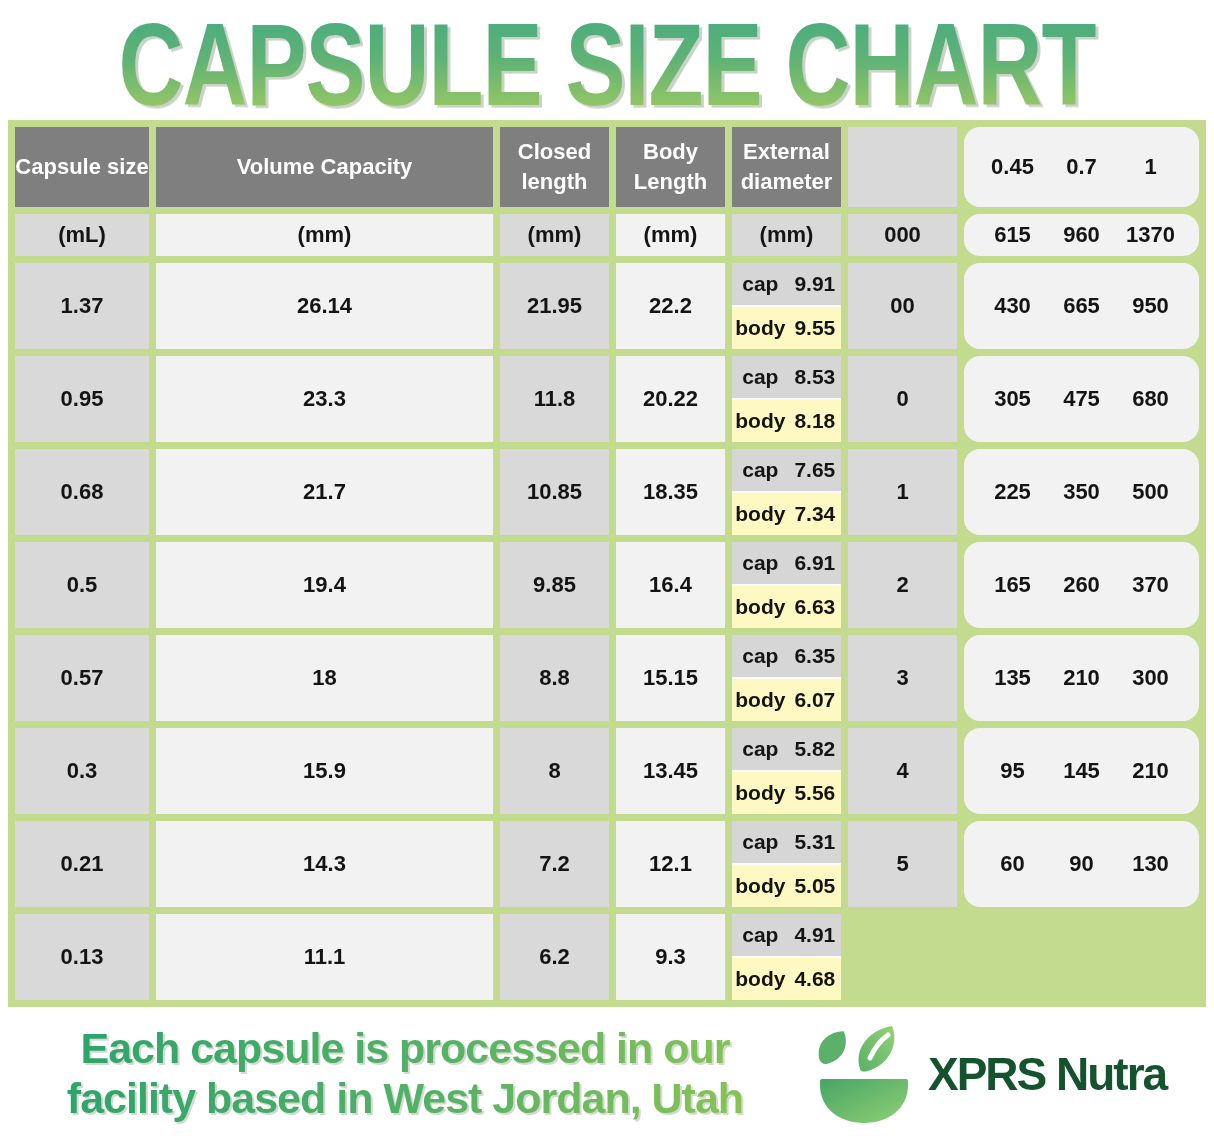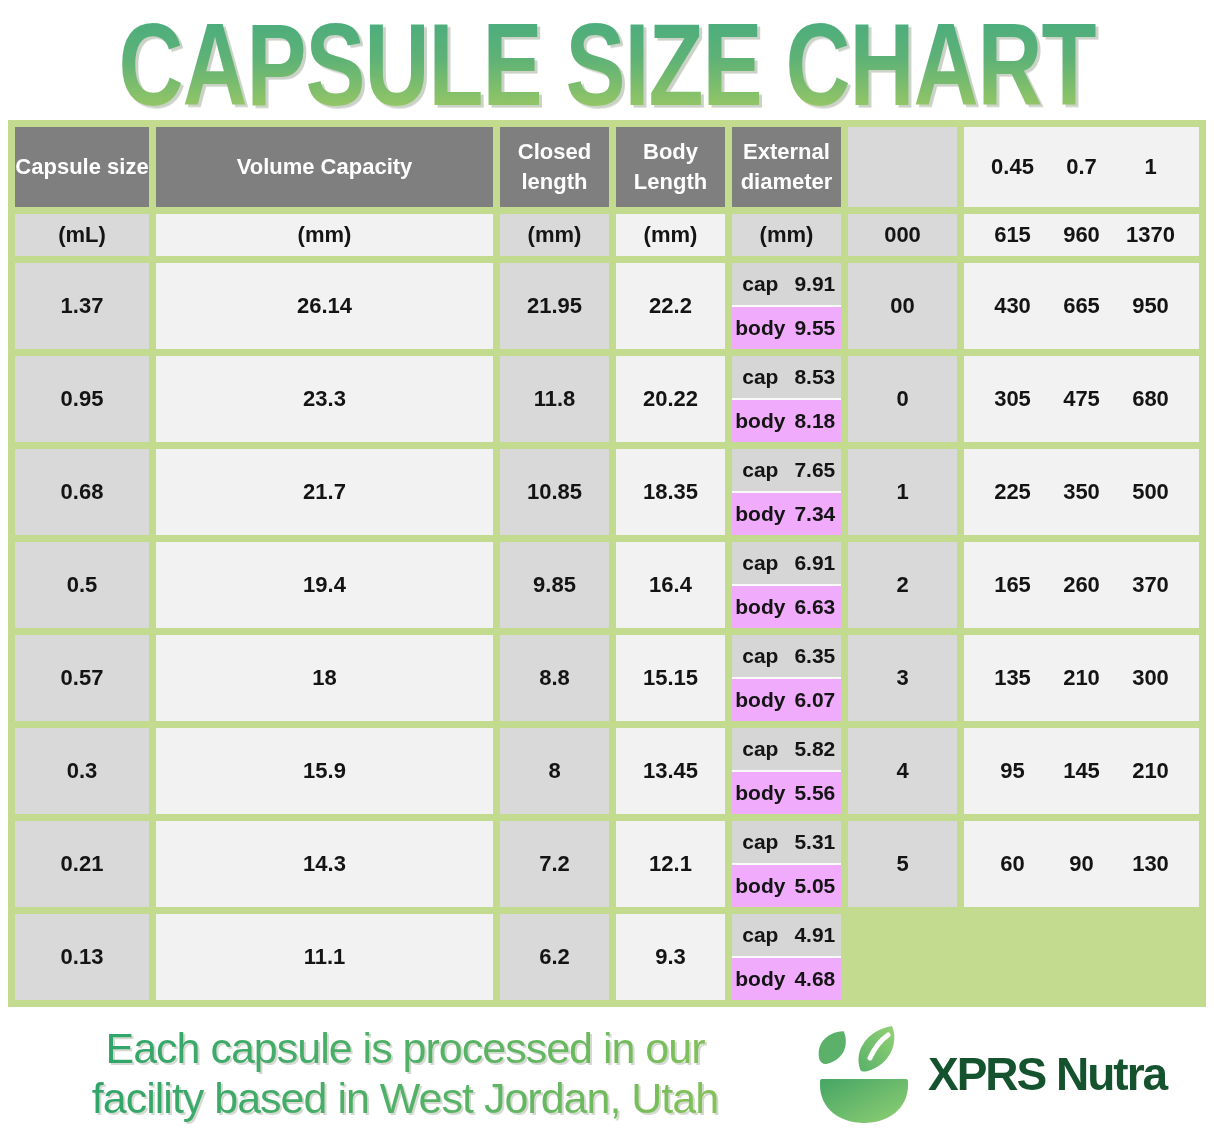--- a/index.html
+++ b/index.html
@@ -32,33 +32,33 @@
   .cell {
     display:flex; align-items:center; justify-content:center;
     font-weight:bold; font-size:22px; color:#141414;
     text-align:center;
   }
   .head { background:#7f7f7f; color:#ffffff; line-height:1.35; font-size:22px; }
   .gray  { background:#d9d9d9; }
   .light { background:#f2f2f2; }
   .c-weight {
     display:grid; grid-template-columns:1fr 1fr 1fr;
-    align-items:center; justify-items:center; padding:0 14px;
+    align-items:center; justify-items:center; padding:0 14px;border-radius:16px;
   }
   .c-external { flex-direction:column; align-items:stretch; padding:0; background:#f0f0f0; }
   .ext-sub { flex:1; display:grid; grid-template-columns:52% 48%;
              align-items:center; justify-items:center; font-size:21px; font-weight:bold; }
   .ext-cap  { background:#d6d6d6; border-bottom:2px solid #fafafa; }
-  .ext-body { background:#f0abfc; }
+  .ext-body { background:#fef9c3; }
 
   
   .footer { display:flex; align-items:center; margin-top:16px; padding:0 20px 0 10px; }
   .footer-note {
     width:790px; text-align:center;
-    font-size:43px; font-weight:normal; line-height:1.16; letter-spacing:-1px;
+    font-size:43px; font-weight:bold; line-height:1.16; letter-spacing:-1px;
     background:linear-gradient(100deg,#2ea56a 10%,#55b266 55%,#8cc454 95%);
     -webkit-background-clip:text; background-clip:text; color:transparent;
     filter:drop-shadow(2px 2px 0 rgba(150,160,140,0.40));
   }
   .brand { display:flex; align-items:center; gap:14px; margin-left:14px; }
   .brand-icon { width:100px; height:102px; }
   .brand-name { font-size:46px; font-weight:bold; letter-spacing:-2px; color:#14532d; white-space:nowrap; }
 </style>
 </head>
 <body>

